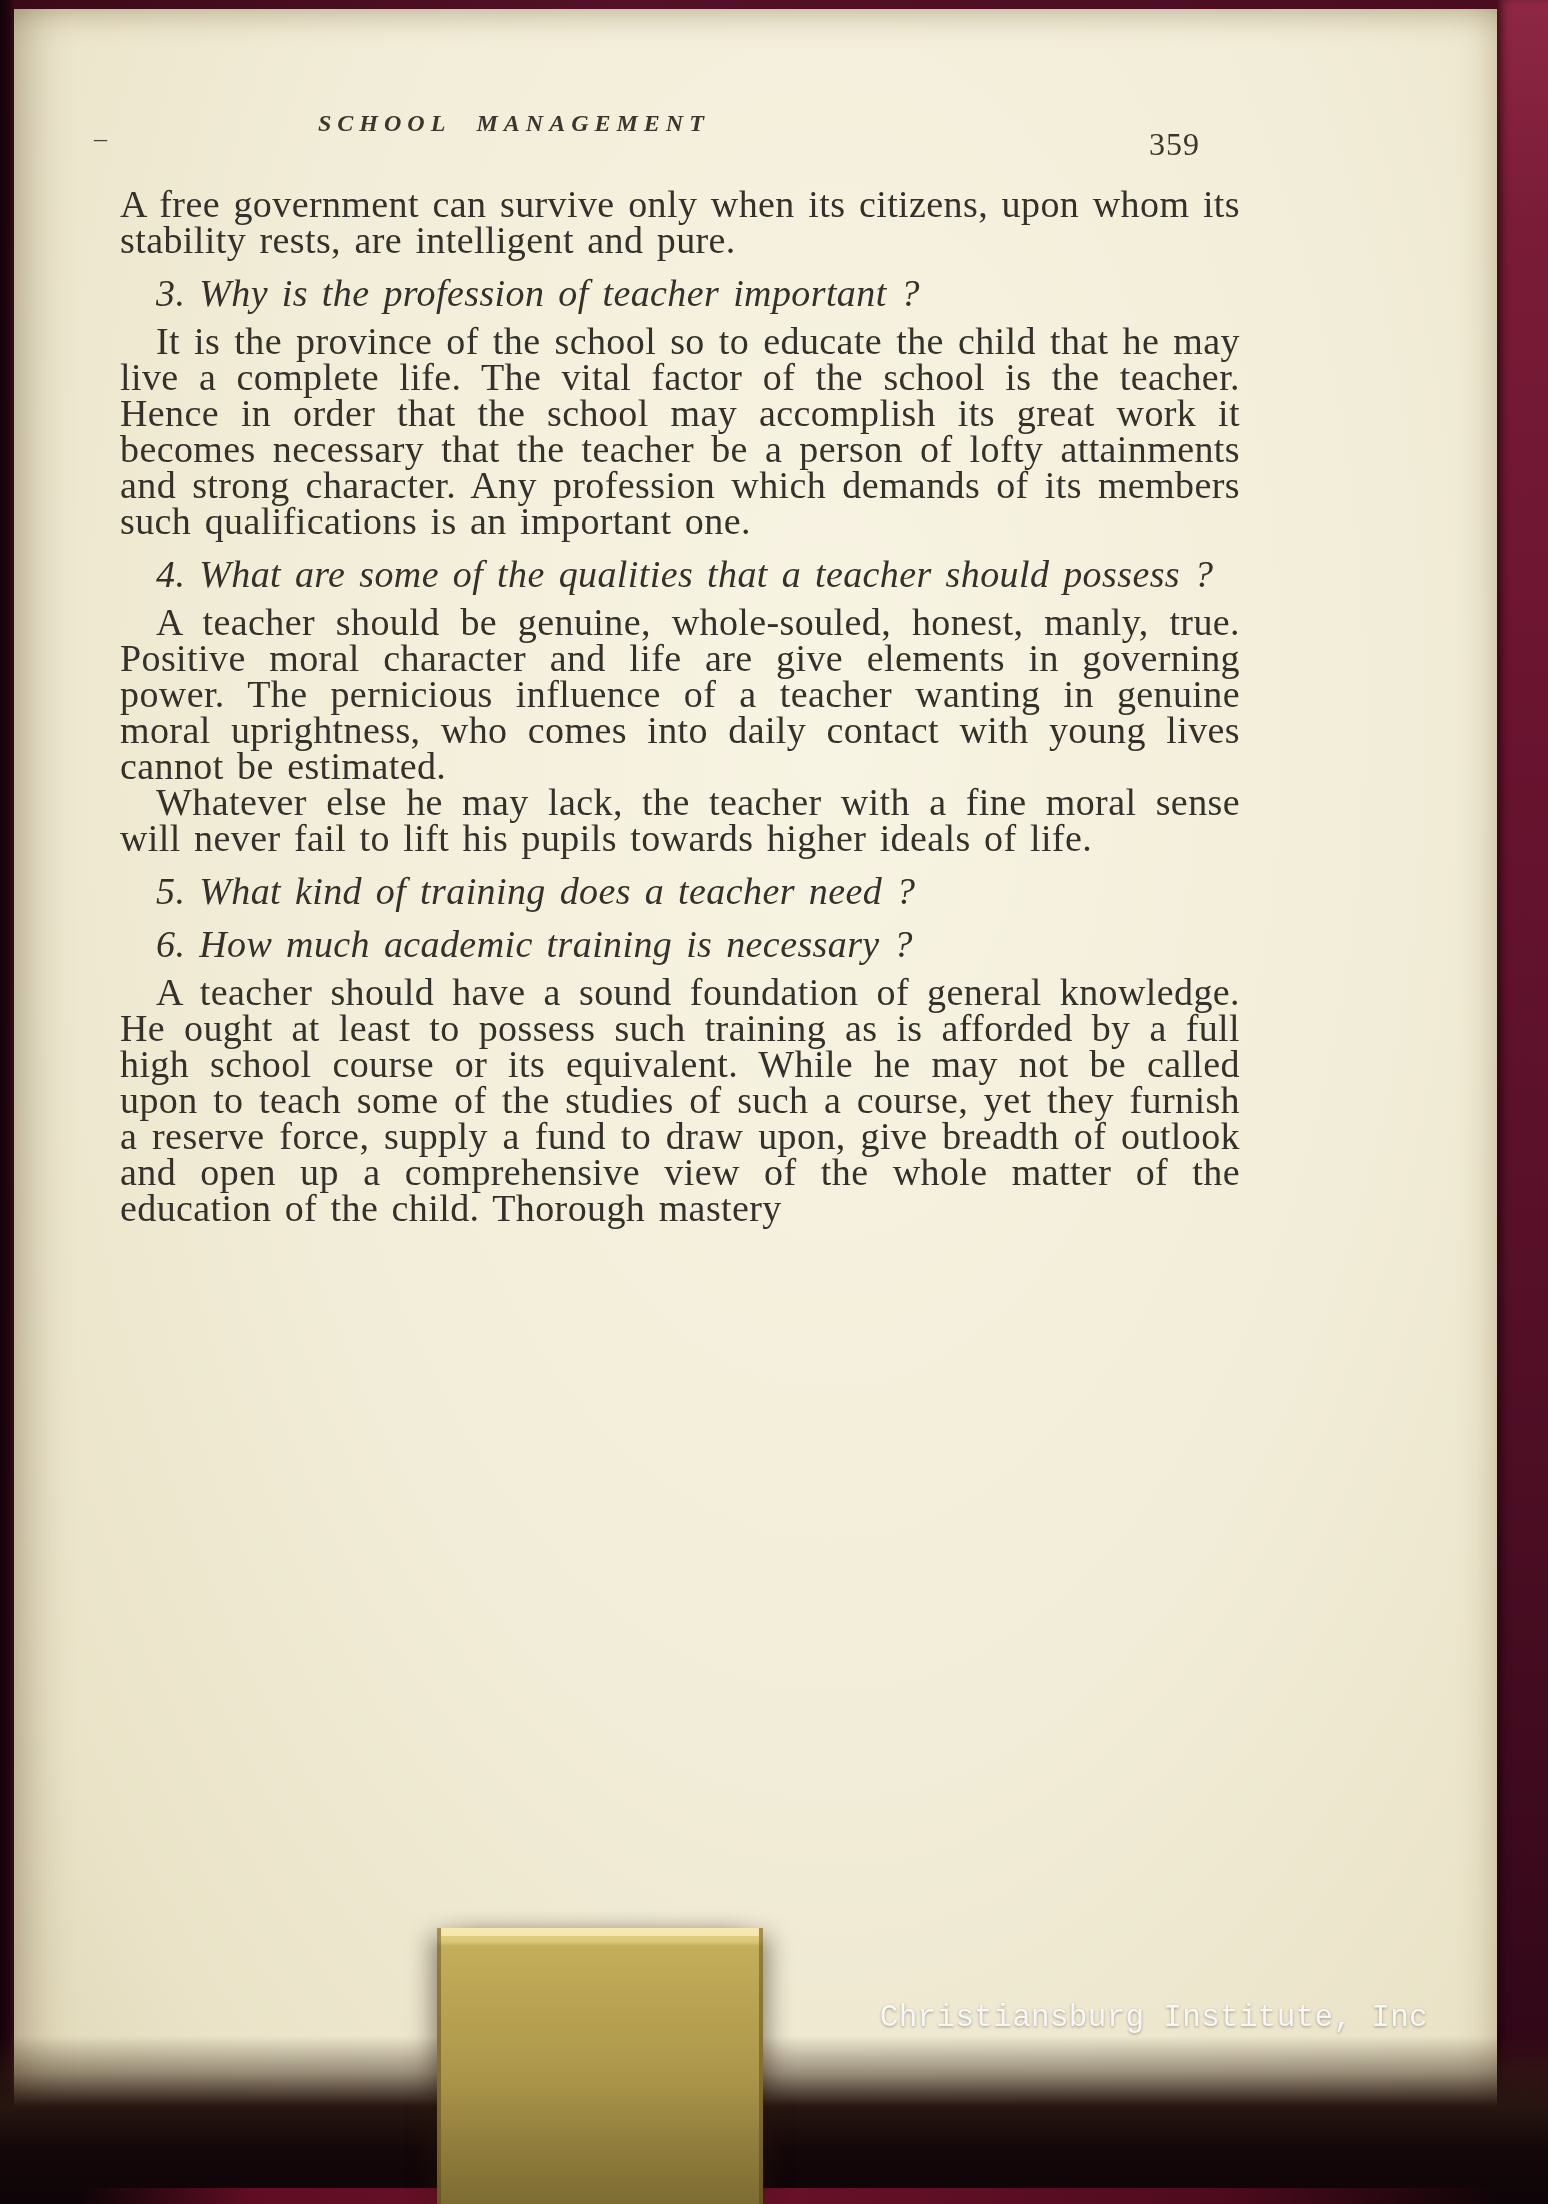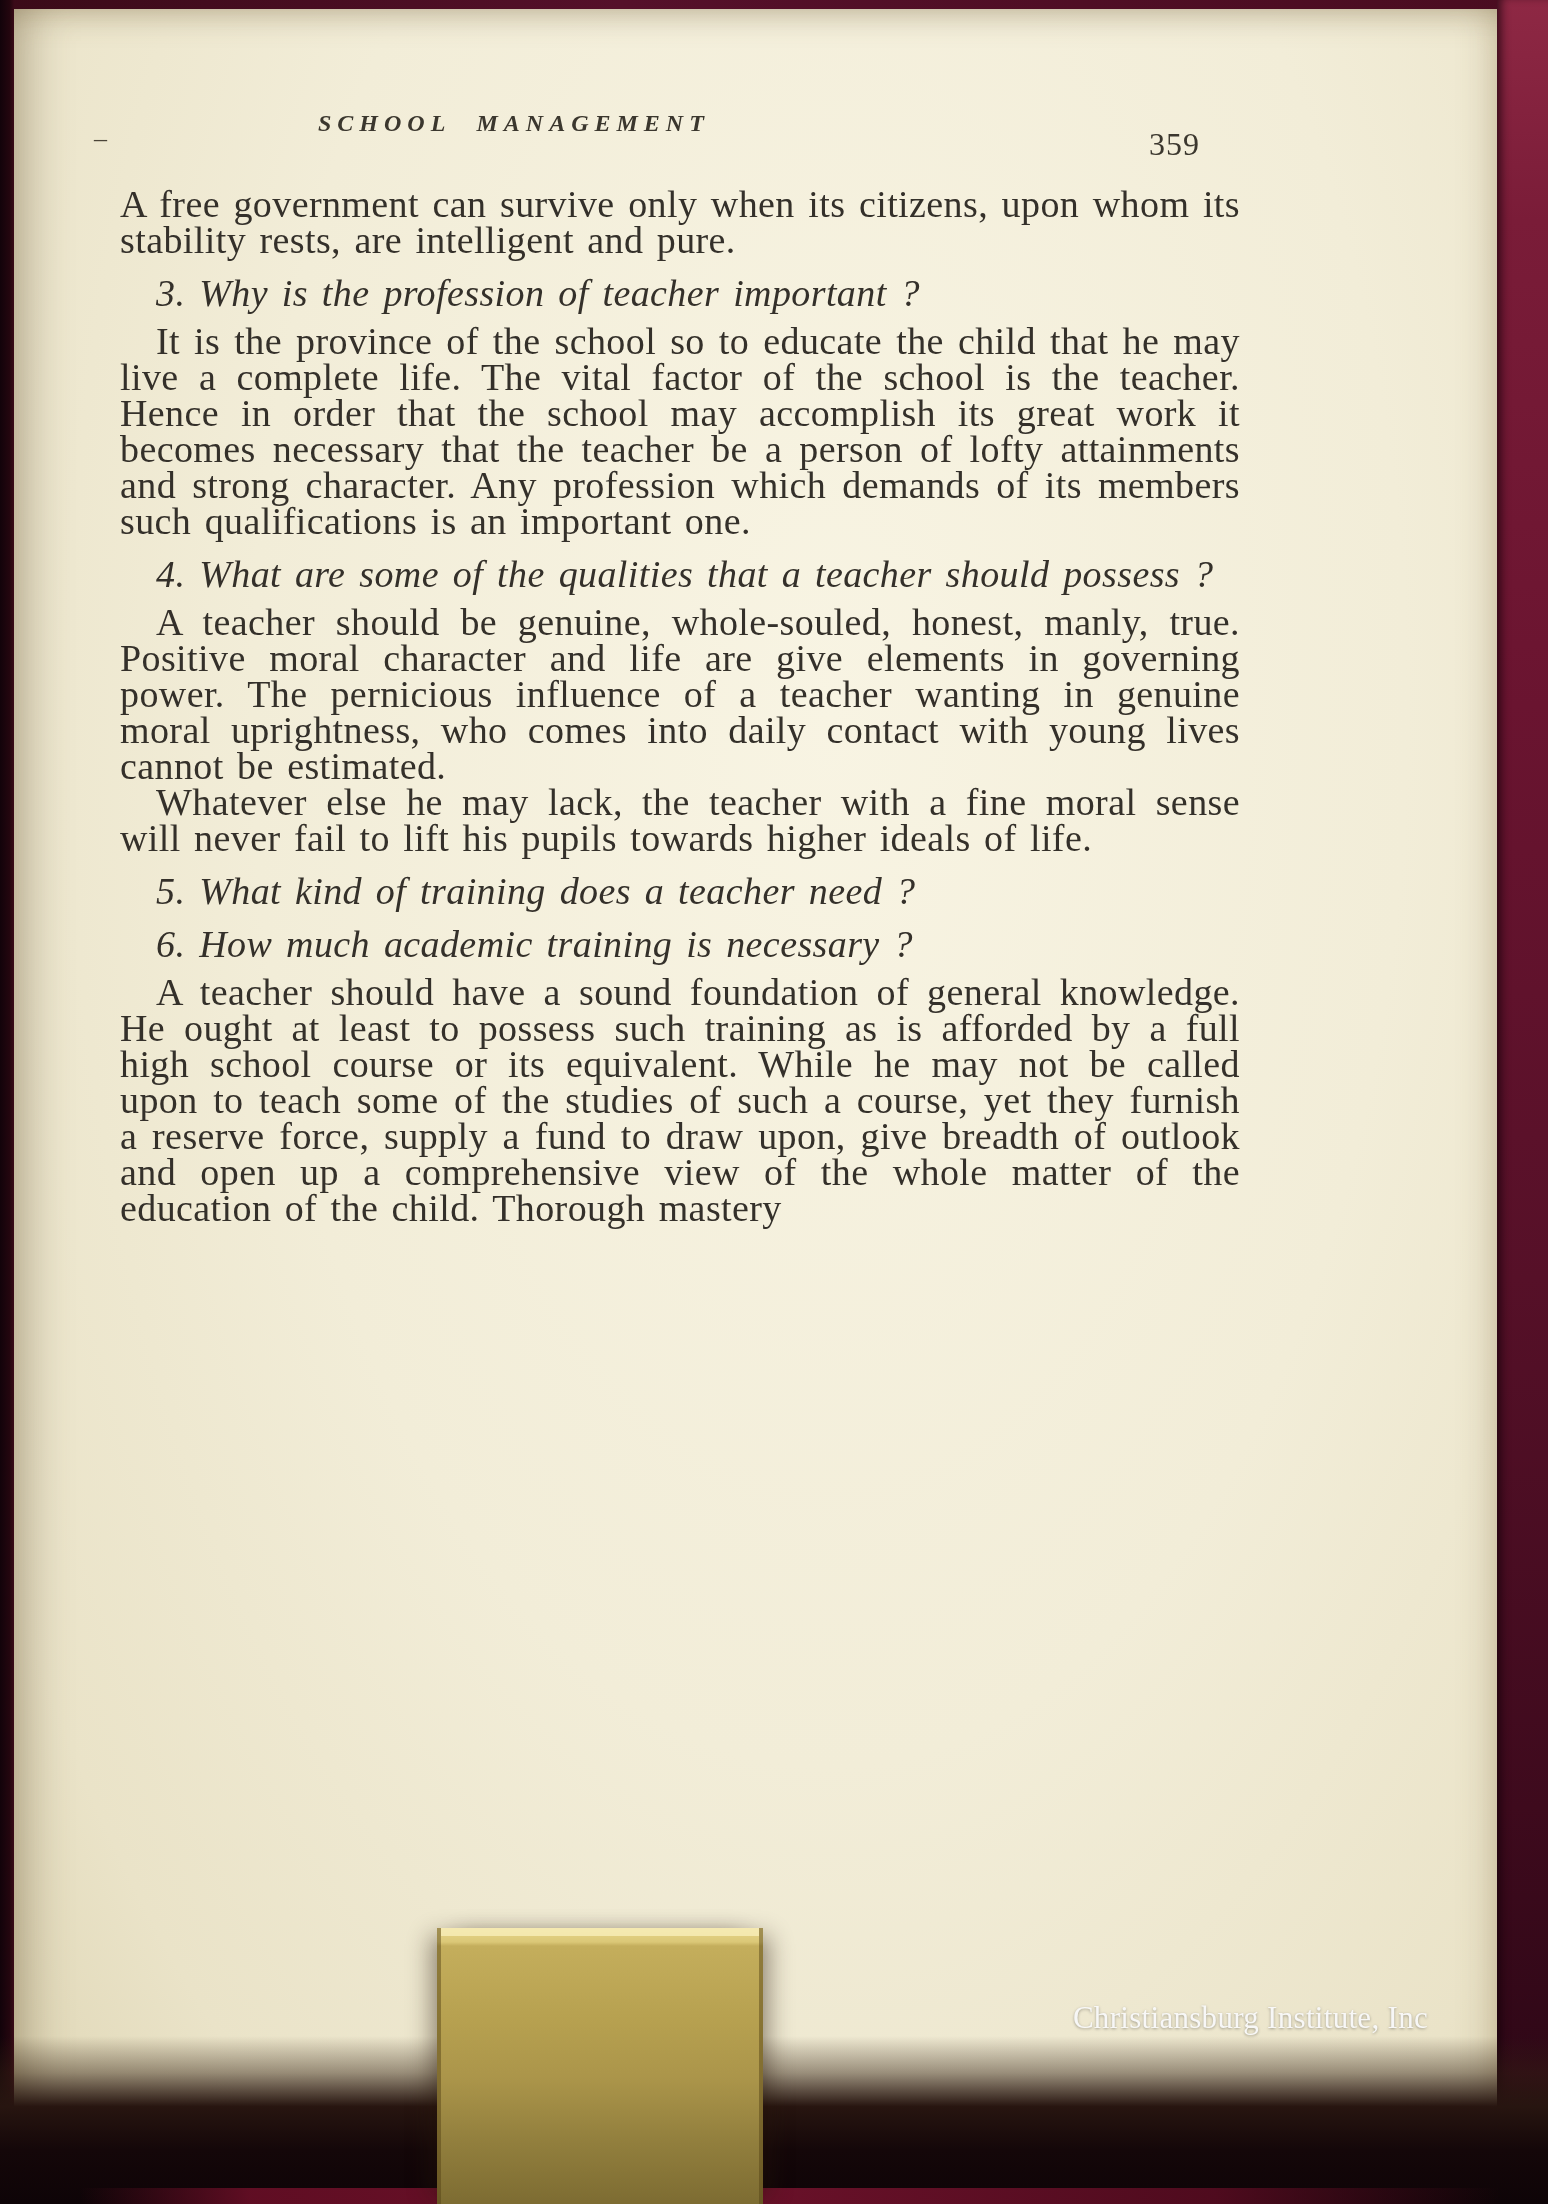--- a/index.html
+++ b/index.html
@@ -106,21 +106,21 @@
     box-shadow: -14px 0 22px -8px rgba(40, 25, 10, 0.45), 14px 0 22px -8px rgba(40, 25, 10, 0.45);
   }
   .clip-top-edge {
     position: absolute; left: 0; top: 0; width: 100%; height: 8px;
     background: rgba(250, 240, 190, 0.75);
   }
 
   
   .watermark {
     position: absolute; right: 120px; top: 2000px;
-    font-family: Liberation Serif, serif;
+    font-family: Liberation Mono, monospace;
     font-size: 31px;
     color: rgba(250, 250, 250, 0.96);
     text-shadow: 0 1px 3px rgba(0, 0, 0, 0.35);
     letter-spacing: 0.3px;
     text-align: center;
   }
 </style>
 </head>
 <body>
 

